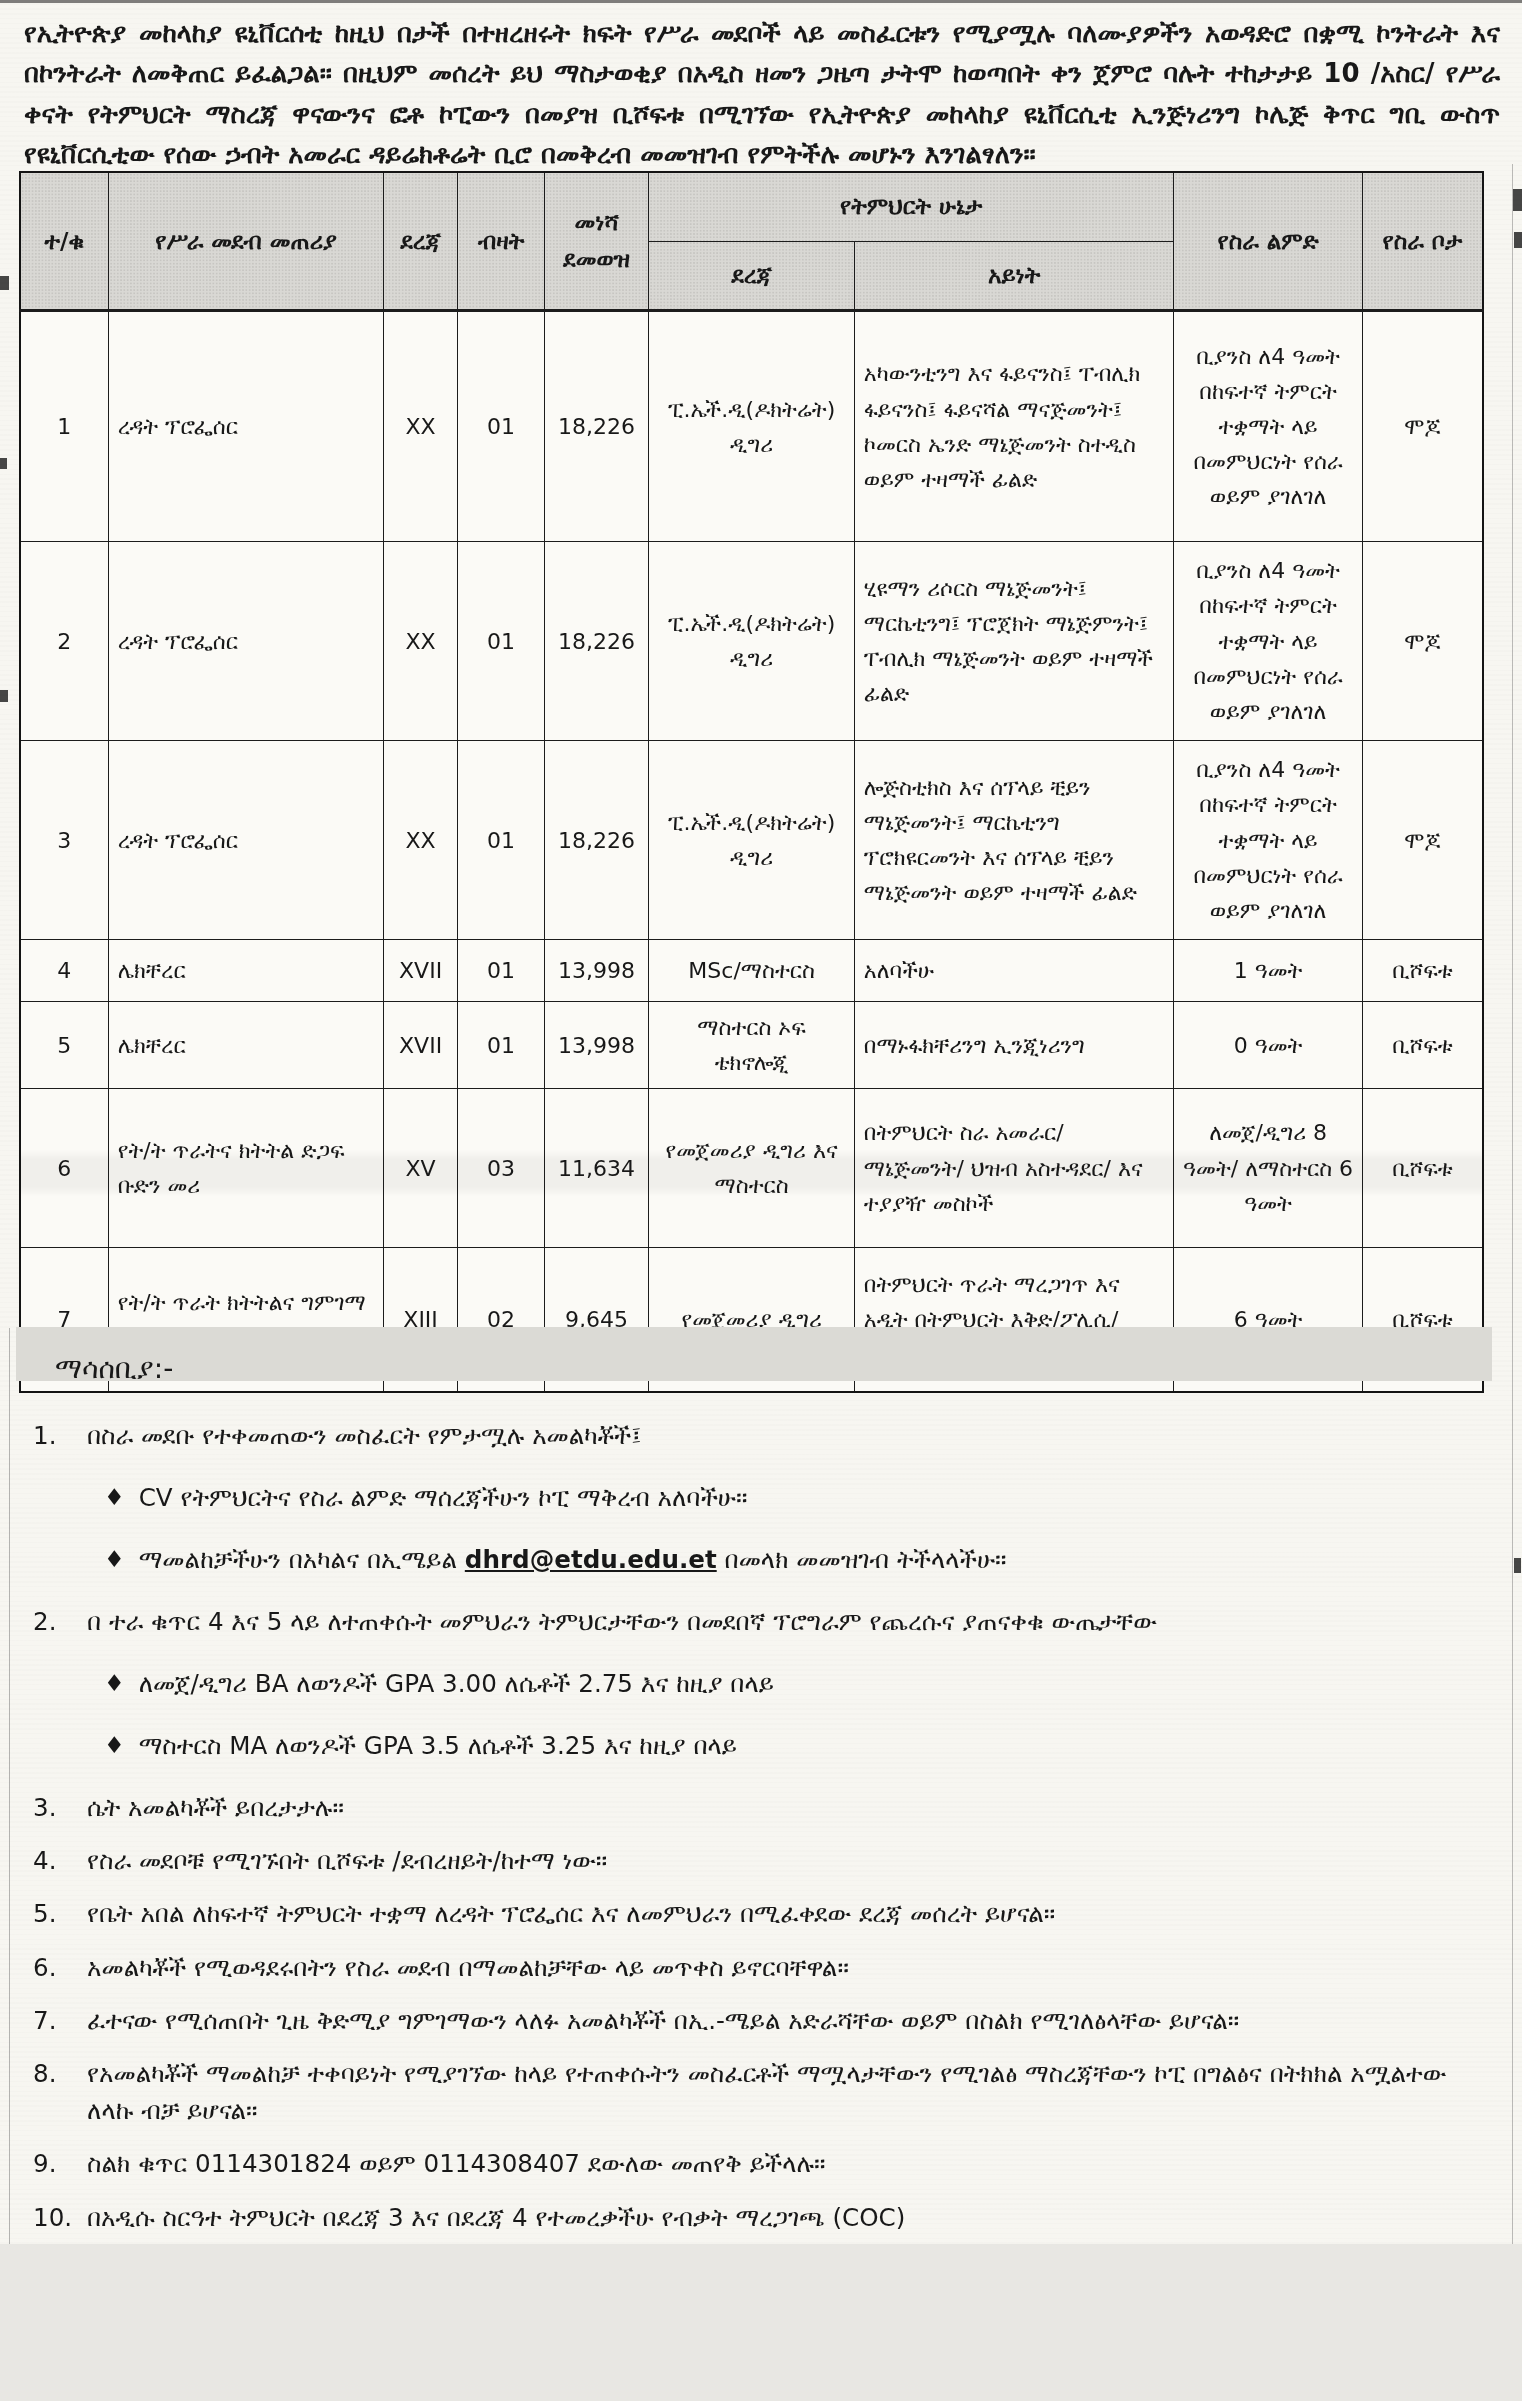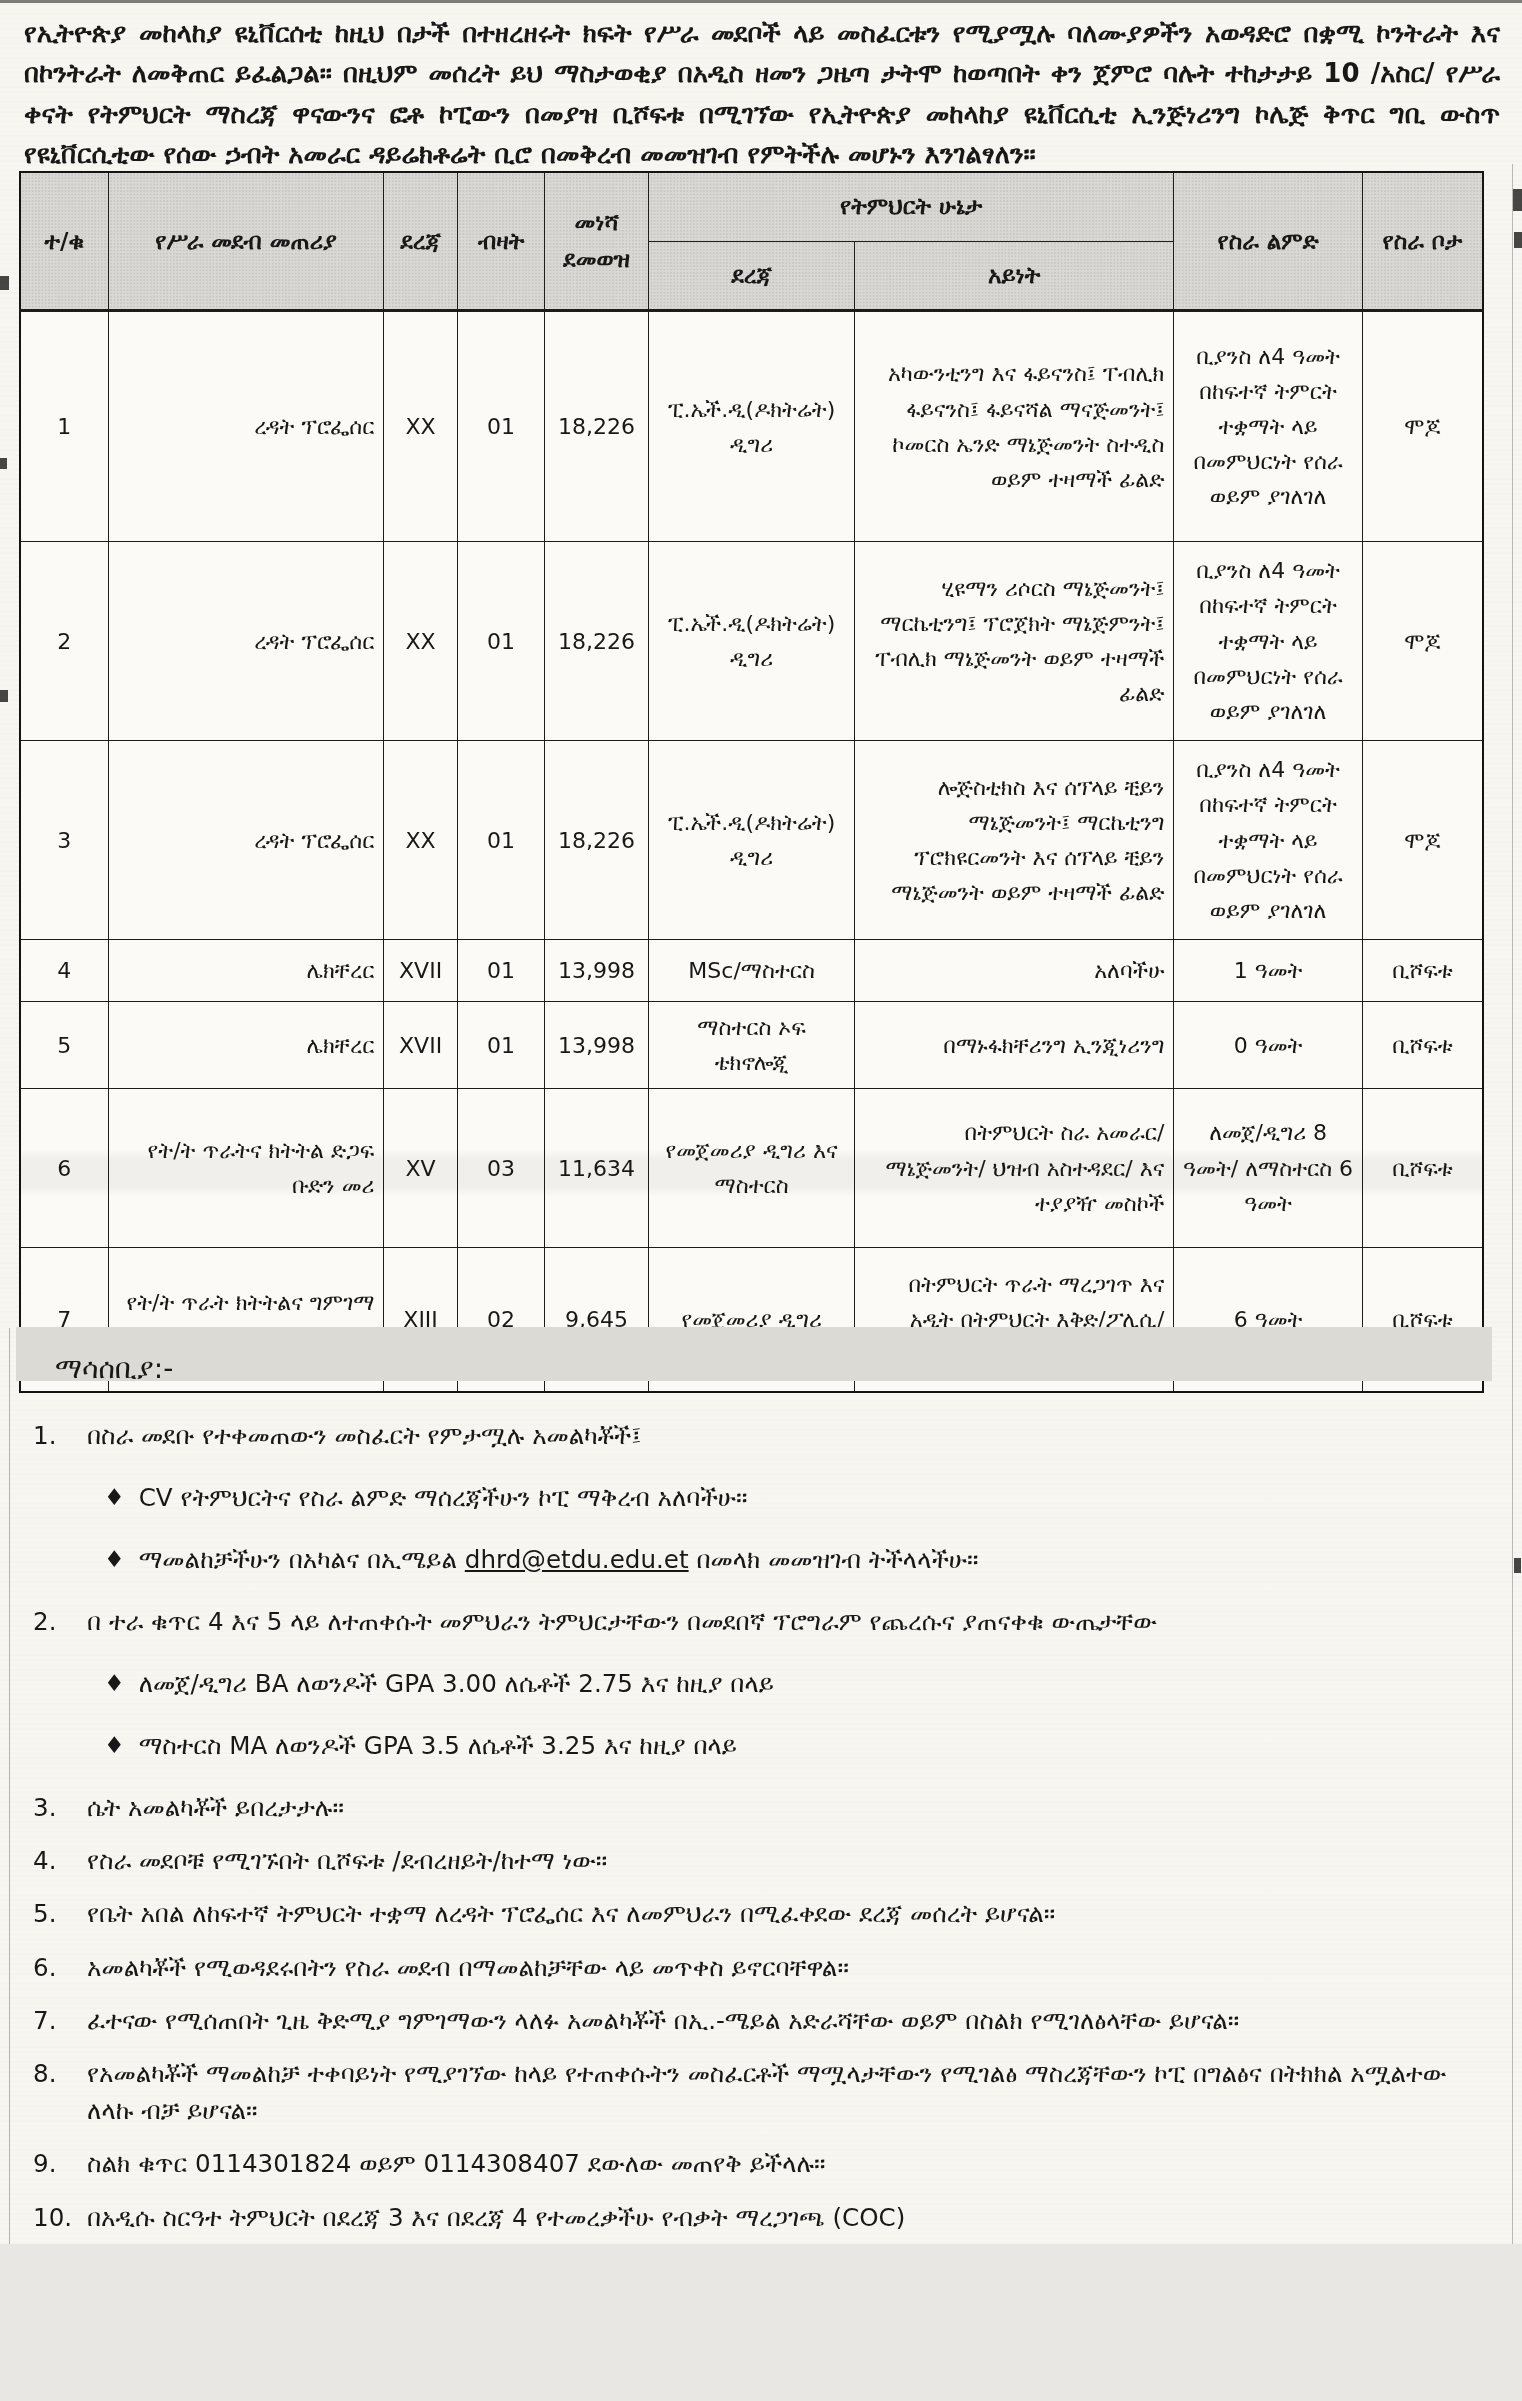--- a/index.html
+++ b/index.html
@@ -42,39 +42,39 @@
   .vtable thead th{
     background-color:#d9d8d4;
     background-image:radial-gradient(#b9b8b4 0.5px, transparent 0.7px);
     background-size:3.3px 3.3px;
     font-size:23px;font-weight:700;text-align:center;
     height:61px;padding:3.3px 5.5px;
   }
   .vtable tbody tr:first-child td{border-top-width:3.3px;}
   .vtable{border:2.2px solid #141414;}
   .c-center{text-align:center;}
-  .c-left{text-align:right;}
+  .c-left{text-align:left;}
   tr.r1 td{height:218px;}
   tr.r2 td{height:187px;}
   tr.r3 td{height:187px;}
   tr.r4 td{height:50px;}
   tr.r5 td{height:75px;}
   tr.r6 td{height:147px;background:linear-gradient(180deg, transparent 38%, rgba(0,0,0,.045) 44%, rgba(0,0,0,.045) 62%, transparent 68%);}
   tr.r7 td{height:132px;}
   
   .notes-band{position:absolute;top:1327px;left:16.4px;width:1476px;height:54px;background:#dbdad5;}
   .notes-heading{position:absolute;top:1336px;left:39px;margin:16px;font-size:28px;font-weight:400;}
   .notes{position:absolute;top:1402px;left:33px;width:1449px;font-size:24.6px;line-height:1.5;}
   .note{display:flex;gap:11px;margin:16.4px 0;}
   .note-num{min-width:43px;text-align:left;}
   .note-text{flex:1;}
   .note-bullets{margin:19.7px 0 4.4px 71px;}
   .bullet{display:flex;gap:14px;margin:25px 0;align-items:flex-start;}
   .bullet-icon{font-size:23px;line-height:1.5;}
-  .email{text-decoration:underline;}
+  .email{text-decoration:underline;font-weight:bold;}
   .note-cont{margin:7.7px 0 0 115px;}
   
   .footer-title{
     position:absolute;top:2273px;left:0;width:100%;margin:0;
     text-align:center;font-size:54px;font-weight:800;letter-spacing:1.1px;
   }
   .bottom-bar{position:absolute;top:2374px;left:14px;width:1399px;height:27px;background:#0c0c0c;}
   .bottom-bar-2{position:absolute;top:2374px;left:1421px;width:86px;height:27px;background:#4a4a4a;opacity:.55;}
 </style>
 </head>

